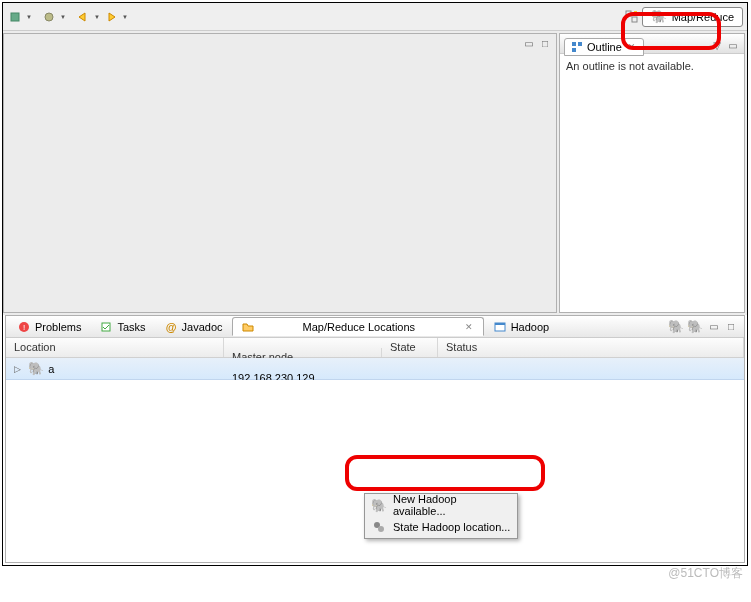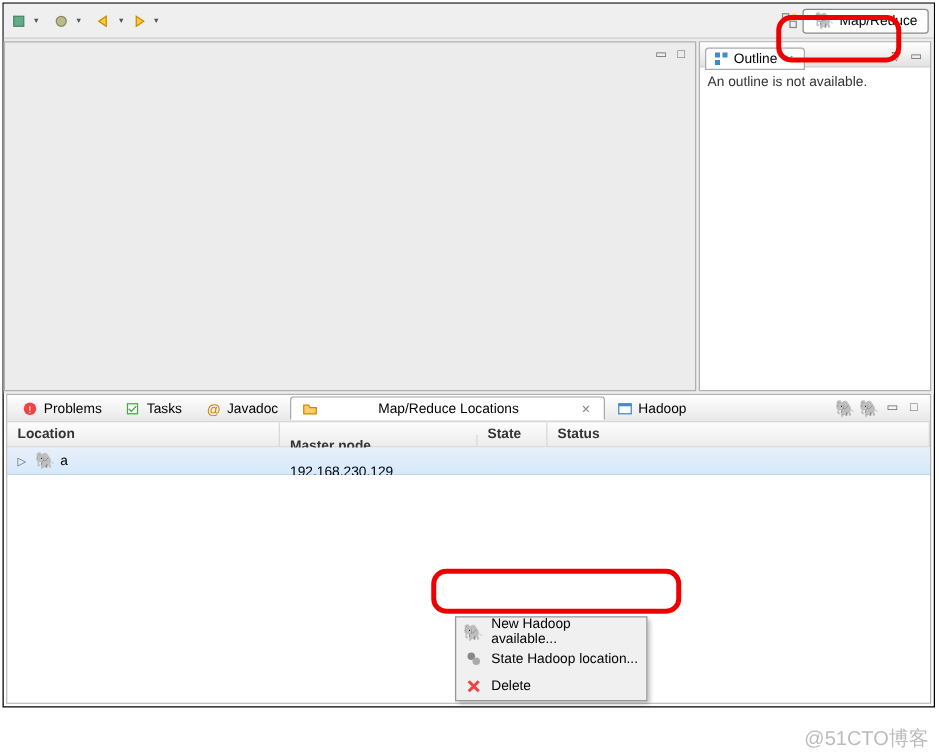--- a/index.html
+++ b/index.html
@@ -29,41 +29,41 @@
     .outline-content { padding: 6px; color: #333; }
     
     .bottom-panel { height: 248px; background: #fff; border: 1px solid #b0b0b0; margin: 0 2px 2px 2px; display: flex; flex-direction: column; }
     .tabs-bar { height: 22px; background: linear-gradient(#fff, #e8e8e8); border-bottom: 1px solid #ccc; display: flex; align-items: center; padding: 0 2px; }
     .tab { padding: 2px 8px; display: flex; align-items: center; gap: 4px; border: 1px solid transparent; border-radius: 3px 3px 0 0; cursor: pointer; height: 19px; }
     .tab.active { background: #fff; border-color: #aaa; border-bottom: 1px solid #fff; gap: 48px; }
     .tab-icon { width: 14px; height: 14px; display: flex; align-items: center; justify-content: center; }
     .panel-actions { margin-left: auto; display: flex; gap: 3px; padding-right: 4px; }
     
     .table-area { flex: 1; display: flex; flex-direction: column; }
-    .table-header { height: 20px; background: linear-gradient(#fdfdfd, #ececec); border-bottom: 1px solid #d0d0d0; display: flex; font-weight: bold; }
+    .table-header { height: 20px; background: linear-gradient(#fdfdfd, #ececec); border-bottom: 1px solid #d0d0d0; display: flex; }
     .th { border-right: 1px solid #d8d8d8; padding: 3px 8px; color: #333; }
     .th-location { width: 218px; }
     .th-master { width: 158px; margin-top: 10px; }
     .th-state { width: 56px; }
     .th-status { flex: 1; }
     
     .table-row { height: 22px; background: linear-gradient(#e7f0fa, #d6e9fc); display: flex; align-items: center; border-bottom: 1px solid #c0d5ee; }
     .td { padding: 0 8px; }
     .td-location { width: 218px; display: flex; align-items: center; gap: 4px; }
     .td-master { width: 158px; margin-top: 18px; }
     .expand-arrow { width: 10px; font-size: 9px; color: #666; cursor: pointer; }
     
     .table-body { flex: 1; position: relative; background: #fff; }
     
     .context-menu { position: absolute; top: 113px; left: 358px; background: #f0f0f0; border: 1px solid #979797; box-shadow: 2px 2px 4px rgba(0,0,0,0.3); width: 154px; }
     .menu-item { height: 22px; display: flex; align-items: center; padding: 0 6px; gap: 6px; cursor: pointer; }
     .menu-icon { width: 16px; height: 16px; display: flex; align-items: center; justify-content: center; }
     
     .elephant-icon { color: #4a7ab8; font-size: 13px; }
-    .watermark { position: absolute; bottom: 0; right: 8px; color: #bbb; font-size: 16px; }
+    .watermark { position: absolute; bottom: 20px; right: 8px; color: #bbb; font-size: 12px; }
     .close-x { font-size: 9px; color: #888; cursor: pointer; padding: 0 2px; }
   </style>
 </head>
 <body>
 
 <div class="main-container">
   <div class="toolbar">
     <div class="toolbar-group">
       <div class="toolbar-btn">
           <svg width="12" height="12">
@@ -213,28 +213,20 @@
           </div>
           <div class="menu-item">
             <span class="menu-icon">
                 <svg width="14" height="14">
                   <circle cx="5" cy="5" r="3" fill="#888"></circle>
                   <circle cx="9" cy="9" r="3" fill="#aaa"></circle>
                 </svg>
               </span>
             <span>State Hadoop location...</span>
           </div>
-          <div class="menu-item">
-            <span class="menu-icon">
-                <svg width="12" height="12">
-                  <path d="M2 2 L10 10 M10 2 L2 10" stroke="#e44" stroke-width="2.5"></path>
-                </svg>
-              </span>
-            <span>Delete</span>
-          </div>
         </div>
       </div>
     </div>
   </div>
 </div>
 
 <div class="red-circle red-circle-1"></div>
 <div class="red-circle red-circle-2"></div>
 <div class="watermark">@51CTO博客</div>
 

